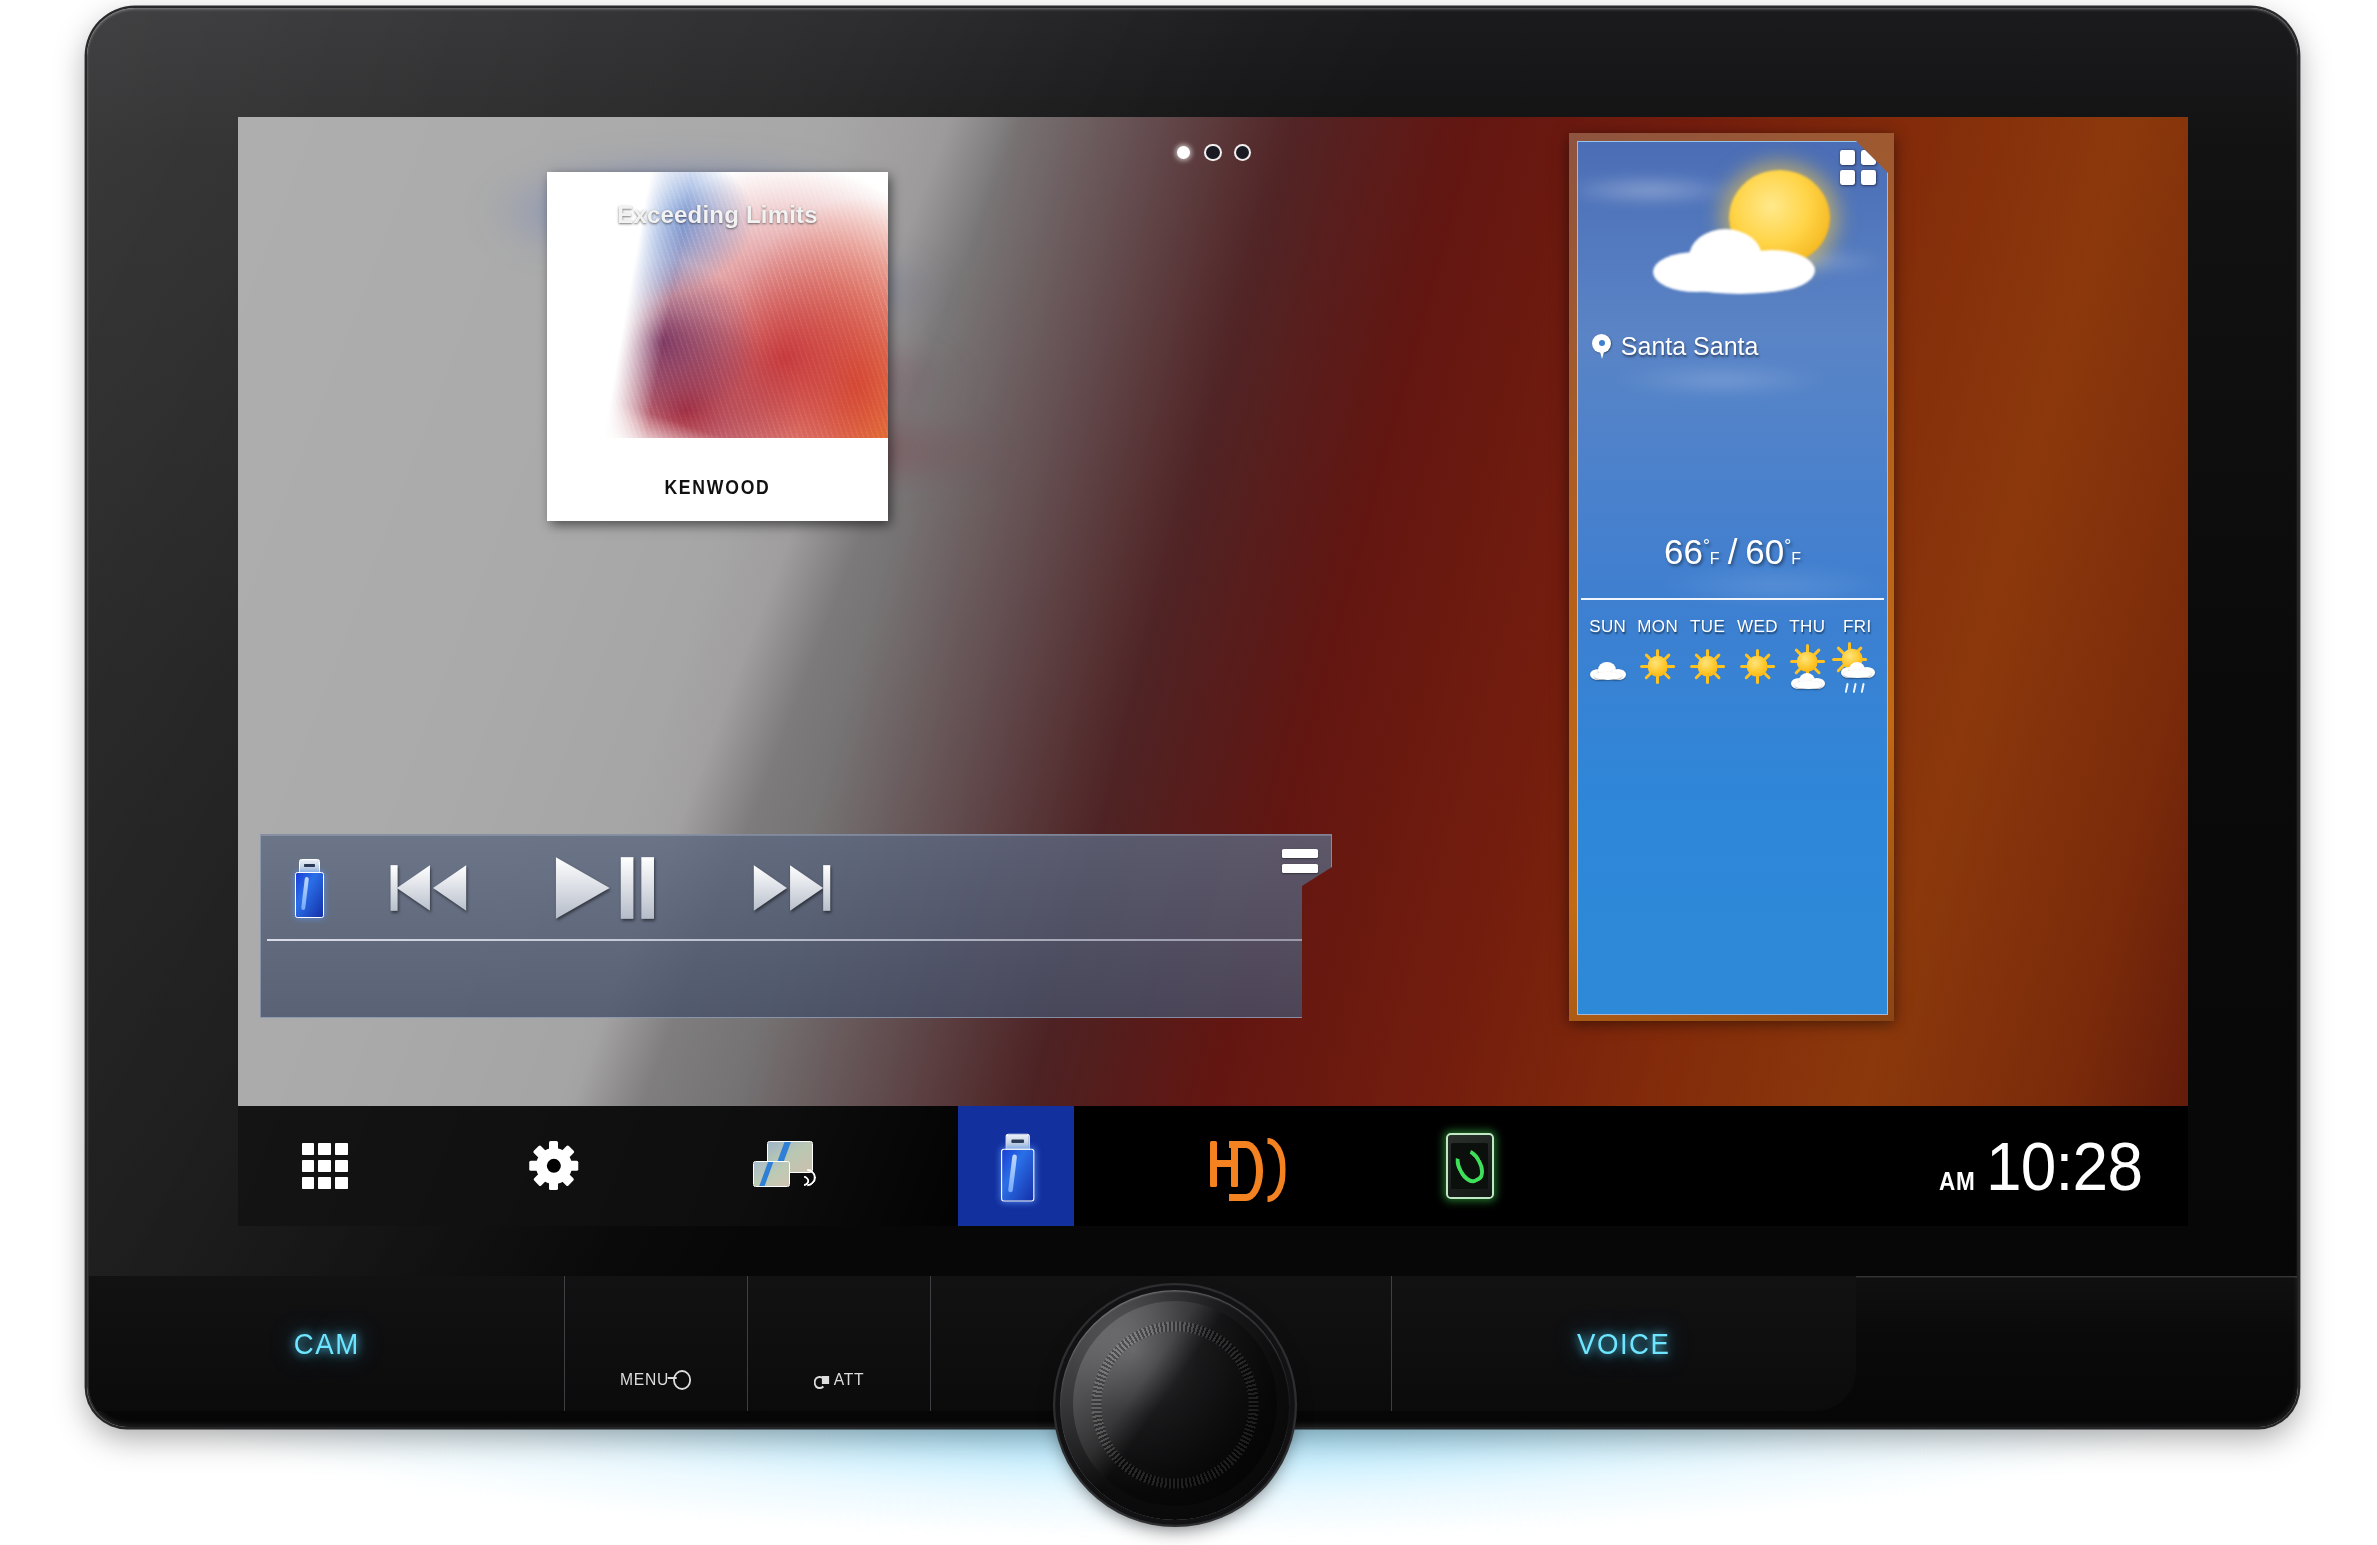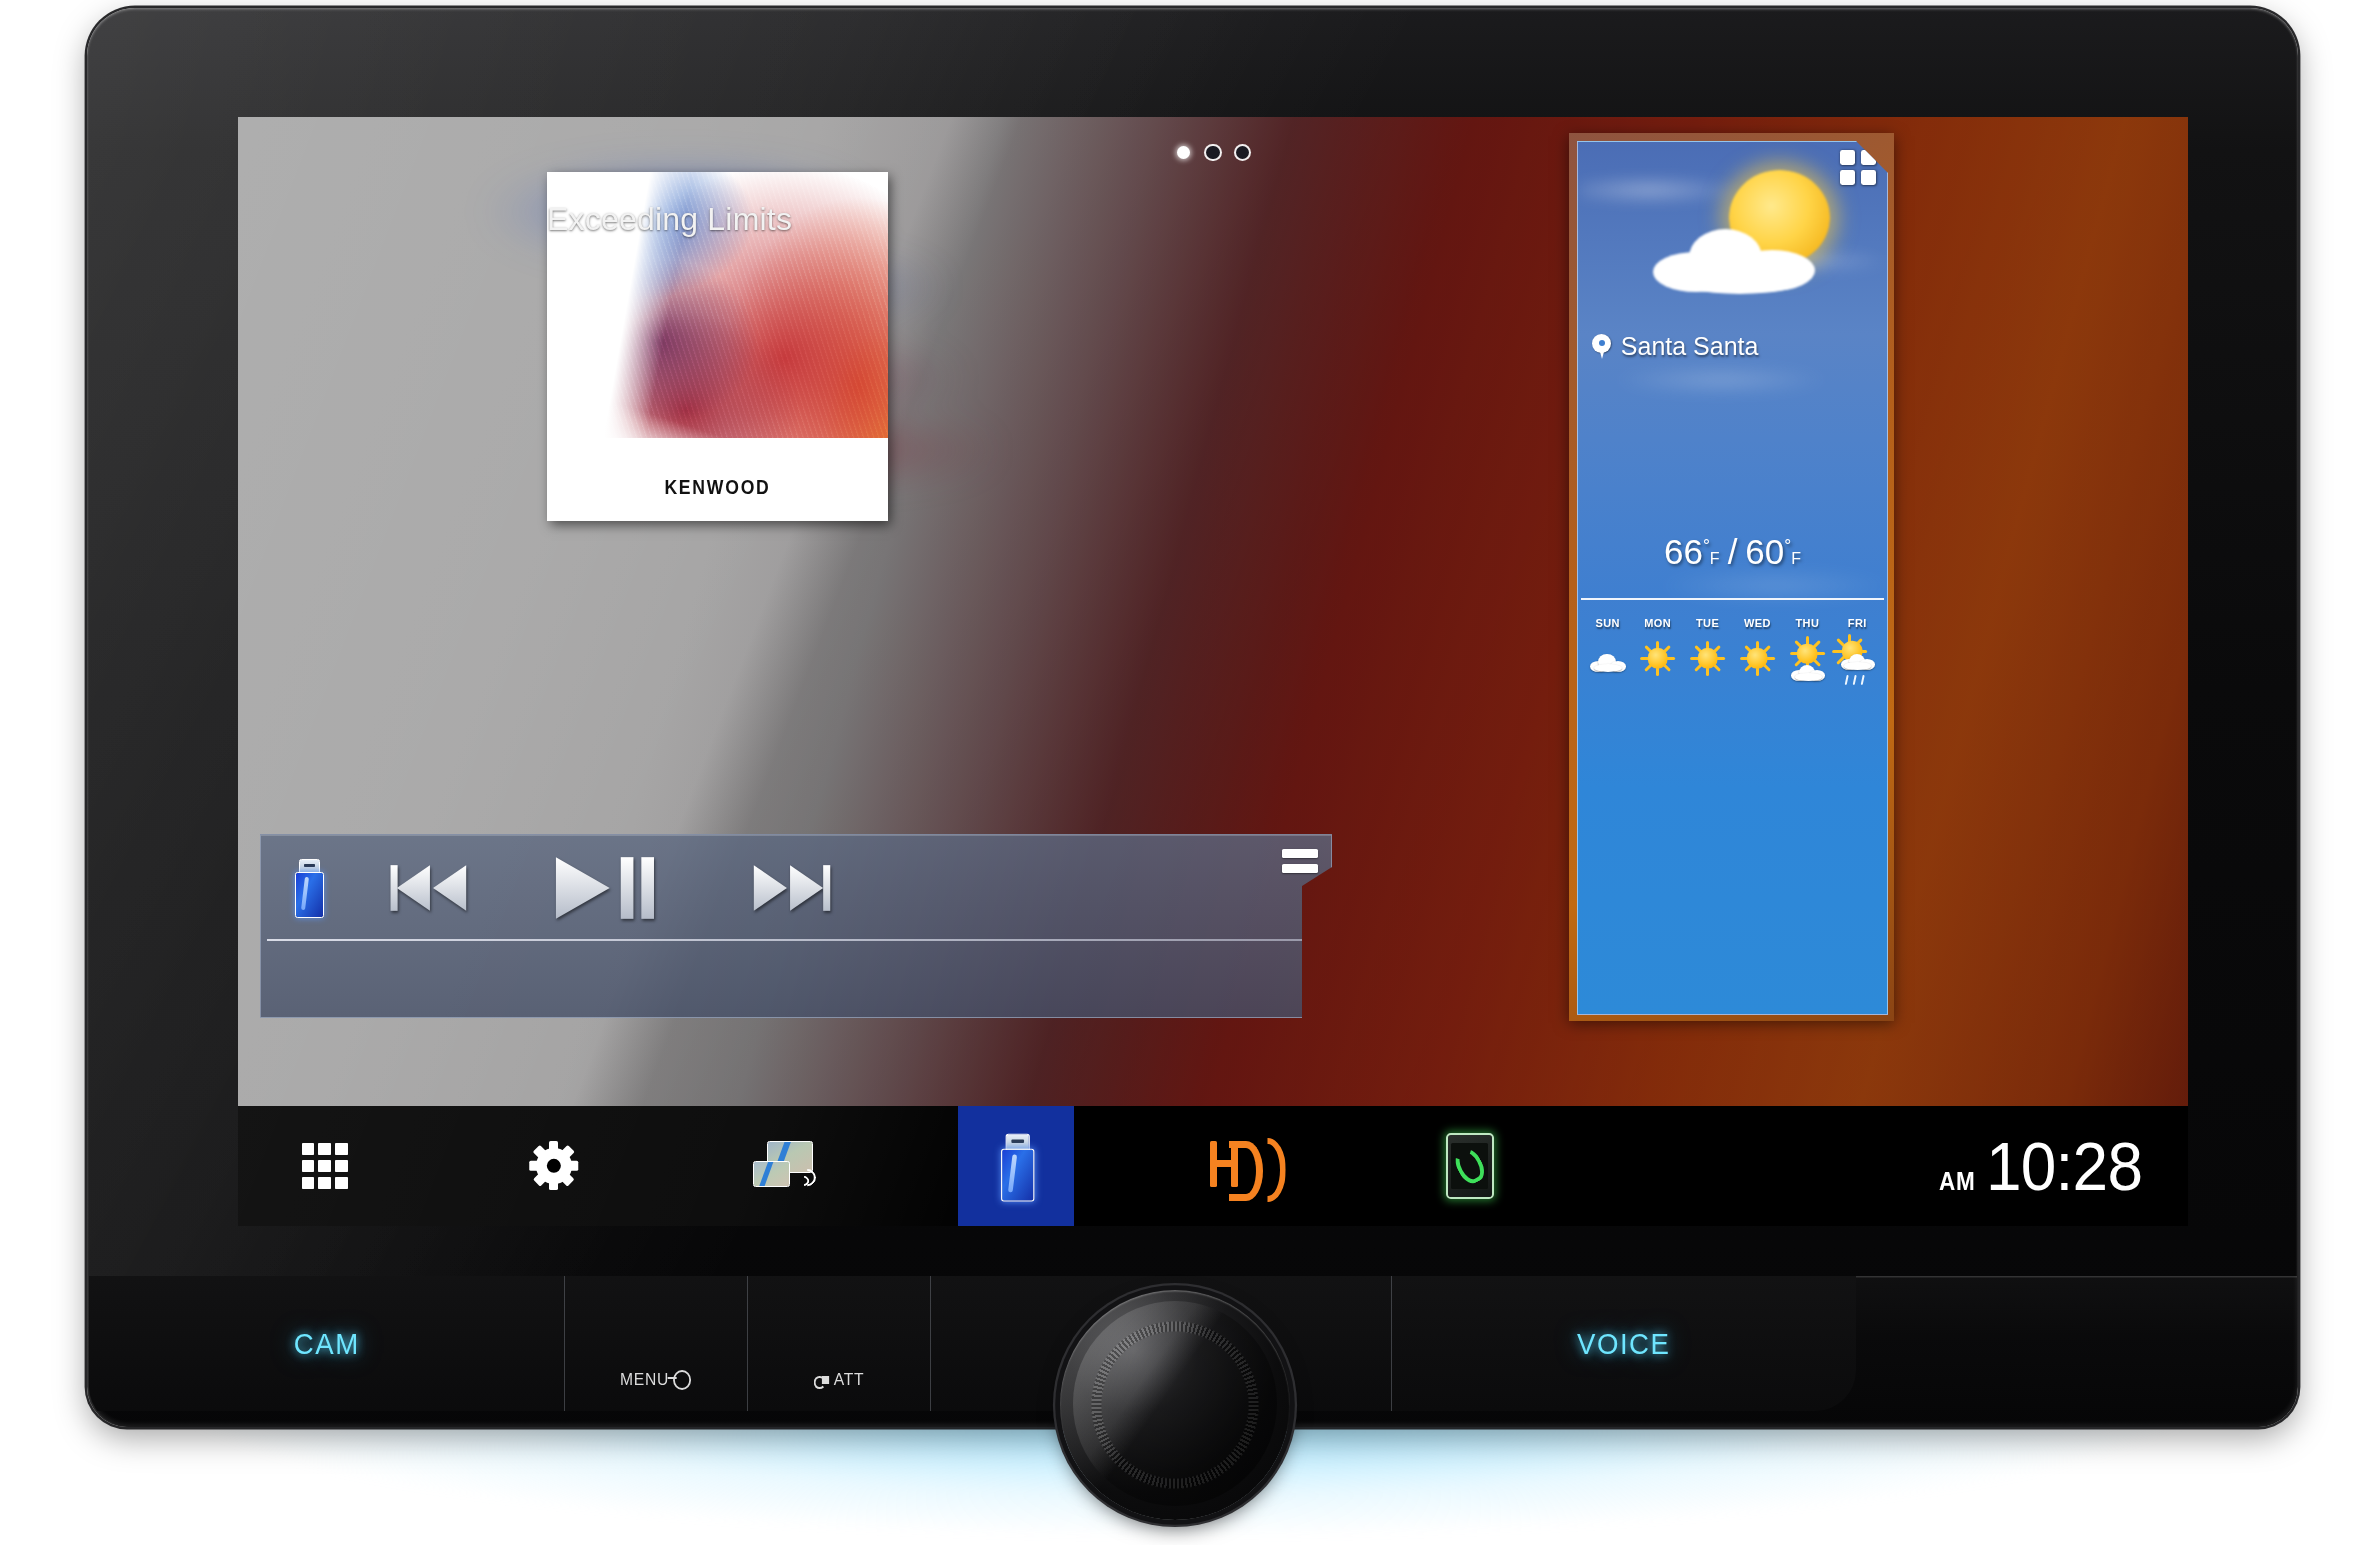--- a/index.html
+++ b/index.html
@@ -103,23 +103,23 @@
   .album .strokes{position:absolute;inset:0;opacity:.28;
     background:repeating-linear-gradient(72deg,
       rgba(255,255,255,.55) 0px, rgba(255,255,255,0) 1.6px,
       rgba(0,0,0,.10) 2.4px, rgba(255,255,255,0) 4.8px);
     mix-blend-mode:overlay;}
   .album .whitecut{position:absolute;left:-8px;top:-8px;width:151px;height:372px;
     background:linear-gradient(100deg,#fff 0%,#fff 52%,rgba(255,255,255,0) 72%);}
   .album .whitebot{position:absolute;left:0;bottom:0;width:238px;height:119px;
     background:linear-gradient(18deg,#fff 0%,#fff 46%,rgba(255,255,255,0) 72%);}
   .album .whiteband{position:absolute;left:0;bottom:0;width:100%;height:83px;background:#fff;}
-  .album-title{position:absolute;left:0;right:0;top:28.5px;text-align:left;
-    font-size:32px;color:#f2f2f2;letter-spacing:0.2px;
-    text-shadow:0 0.8px 2.4px rgba(0,0,0,.55);z-index:3;}
+  .album-title{position:absolute;left:0;right:0;top:28.5px;text-align:center;
+    font-size:24px;color:#f2f2f2;letter-spacing:0.2px;
+    text-shadow:0 0.8px 2.4px rgba(0,0,0,.55);z-index:3;font-weight:bold;}
   .album-brand{position:absolute;left:0;right:0;bottom:22px;text-align:center;
     font-size:20px;font-weight:700;color:#111;letter-spacing:2px;z-index:3;
     transform:scaleX(.88);}
 
   
   .media{
     position:absolute;left:22px;top:717px;width:1070px;height:182px;z-index:7;
     background:linear-gradient(180deg, rgba(92,104,128,.80) 0%, rgba(70,80,104,.80) 100%);
     border:1.6px solid rgba(170,182,205,.55);
     box-shadow:0 3.2px 12.7px rgba(0,0,0,.45), inset 0 0.8px 0 rgba(255,255,255,.25);
@@ -196,21 +196,21 @@
   .wx-temp .f{font-size:24px;}
   .wx-hl{position:absolute;left:0;right:0;top:390px;text-align:center;z-index:4;
     font-size:35px;color:#fff;font-weight:300;text-shadow:1.6px 2.4px 3.2px rgba(0,0,0,.45);}
   .wx-hl sup{font-size:17.4px;vertical-align:super;}
   .wx-hl .f{font-size:16px;}
   .wx-hl .slash{display:inline-block;padding:0 8px;}
 
   .wx-divider{position:absolute;left:3.2px;right:3.2px;top:456px;height:1.6px;background:rgba(255,255,255,.92);z-index:4;}
   .wx-forecast{position:absolute;left:4.8px;right:4.8px;top:475px;display:flex;z-index:4;}
   .fc{flex:1;text-align:center;}
-  .fc .d{font-size:11px;font-weight:700;color:#fff;letter-spacing:0.4px;
+  .fc .d{font-size:17px;font-weight:400;color:#fff;letter-spacing:0.4px;
     text-shadow:0.8px 1.6px 1.6px rgba(0,0,0,.5);}
   .fc .g{height:46px;margin-top:6.3px;position:relative;}
 
   
   .gsun{position:absolute;left:50%;top:50%;transform:translate(-50%,-50%);width:20.6px;height:20.6px;border-radius:50%;
     background:radial-gradient(circle at 40% 35%,#ffe47a,#ffc21f 60%,#f2a912 100%);}
   .gray{position:absolute;left:50%;top:50%;width:3.2px;height:35px;background:#ffc21f;border-radius:1.6px;
     transform-origin:50% 50%;margin-left:-1.6px;margin-top:-17.4px;}
   .gcloud{position:absolute;left:50%;bottom:1.6px;transform:translateX(-50%);width:36px;height:17.4px;}
   .gcloud b{position:absolute;background:#fff;border-radius:50%;display:block;

